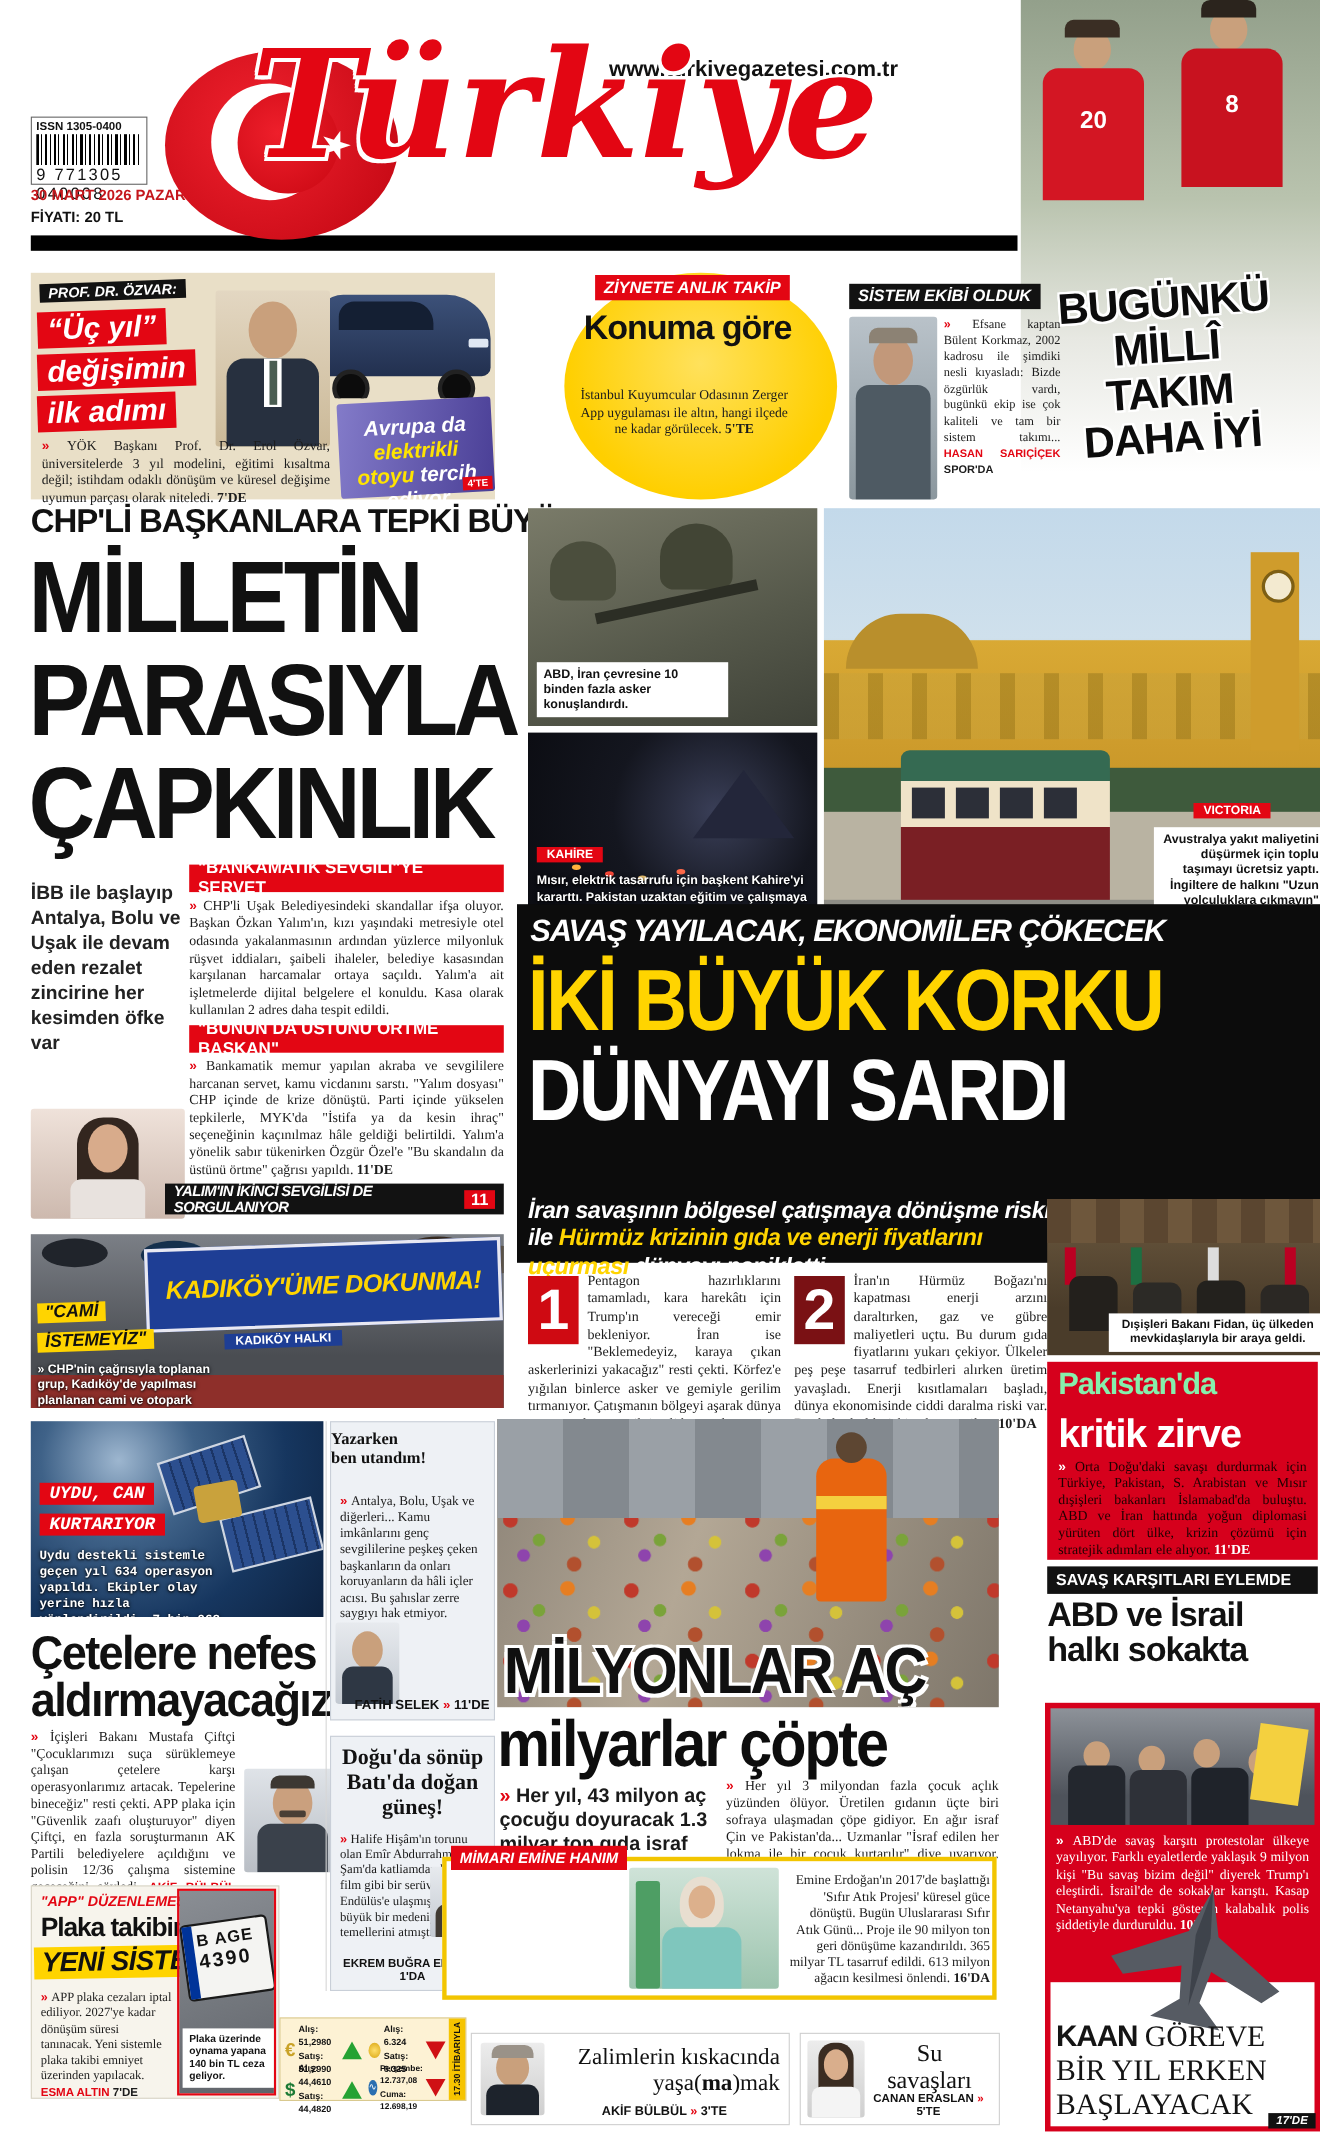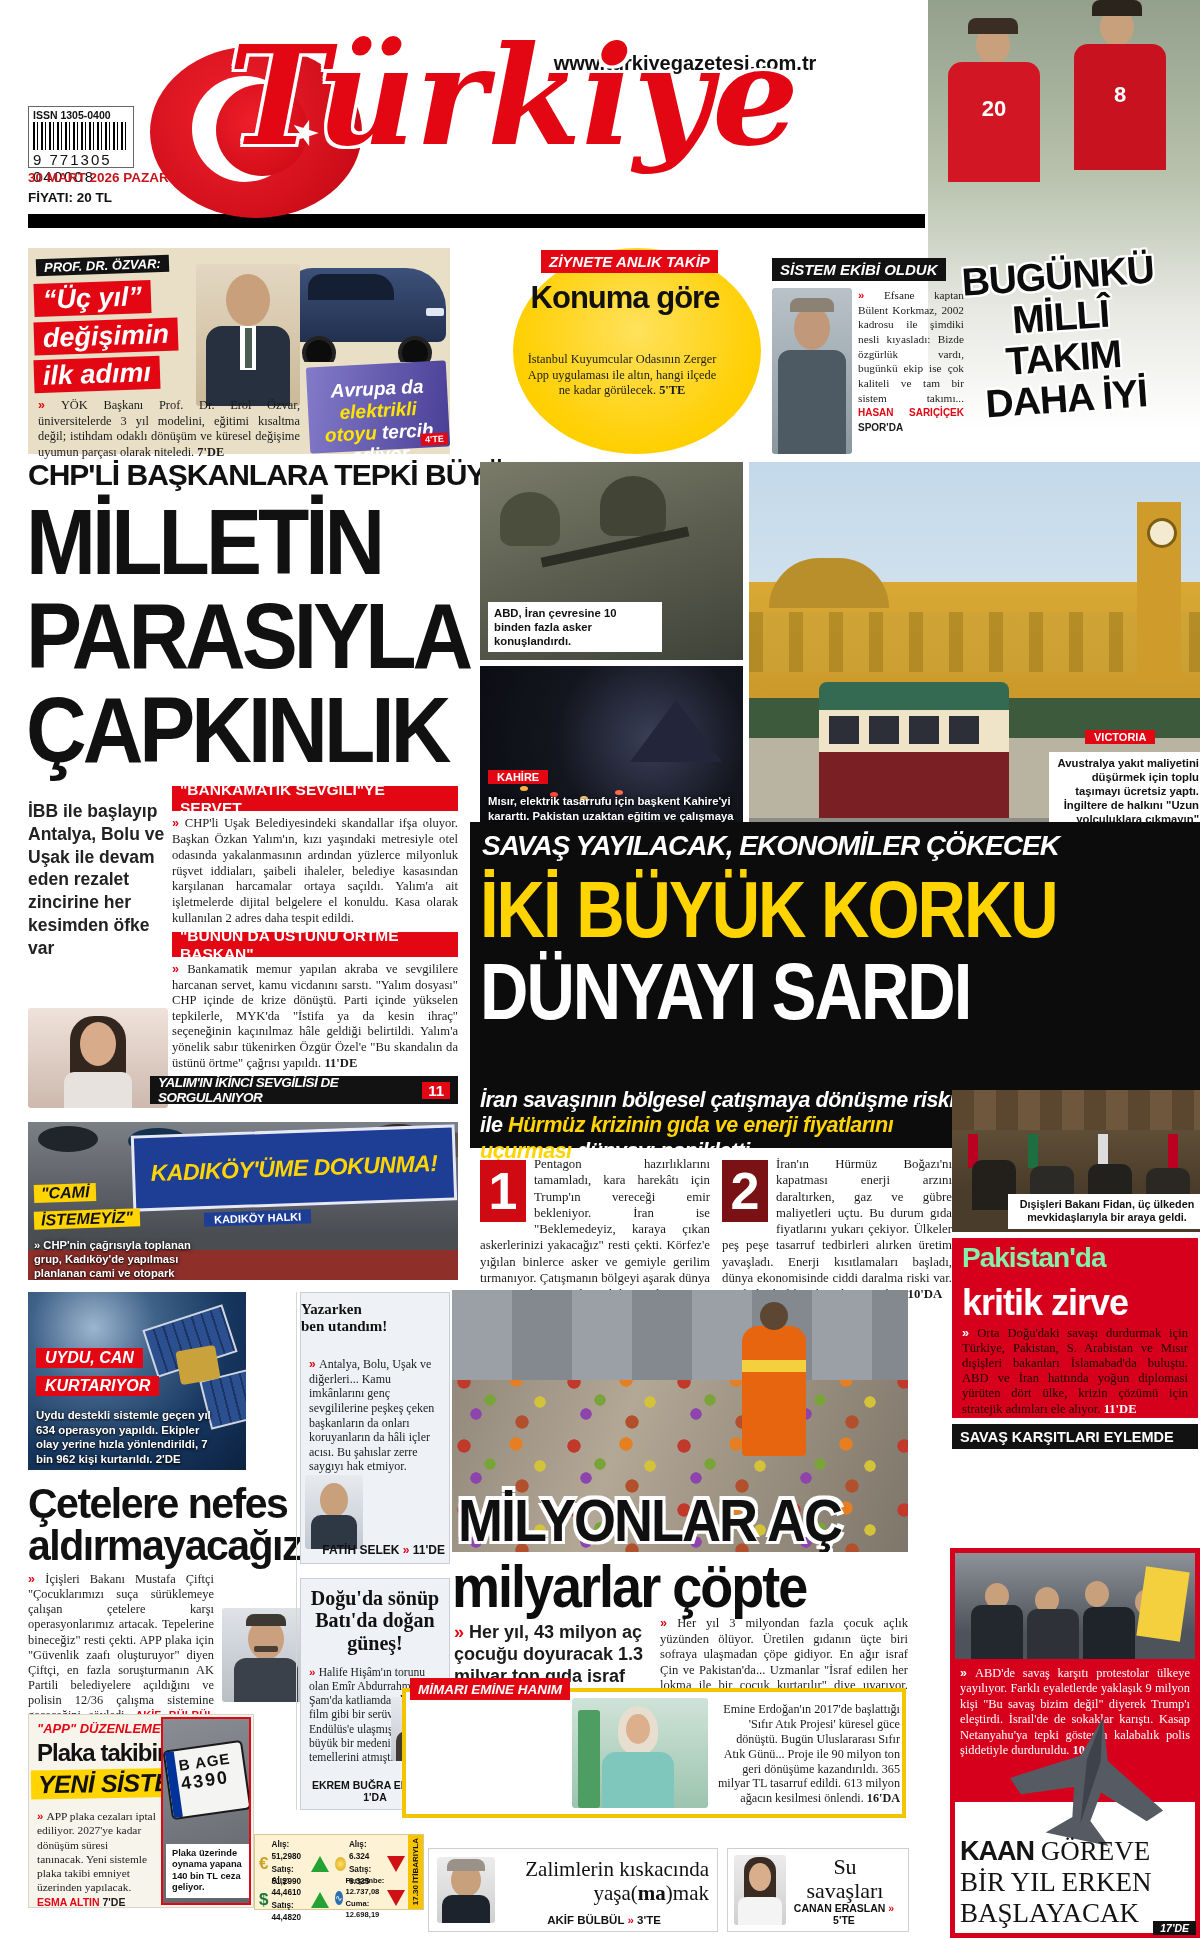--- a/index.html
+++ b/index.html
@@ -240,21 +240,21 @@
     <div class="abs" style="left:176px;top:86px;transform:rotate(-2deg);">
       <span style="background:#1e3e95;color:#fff;font-size:11px;font-weight:bold;padding:1px 10px;"><span>KADIKÖY HALKI</span></span>
     </div>
     <div class="abs" style="left:6px;top:62px;transform:rotate(-2deg);"><span class="ychip" style="font-size:16px;"><span>"CAMİ</span></span></div>
     <div class="abs" style="left:6px;top:88px;transform:rotate(-2deg);"><span class="ychip" style="font-size:16px;"><span>İSTEMEYİZ"</span></span></div>
     <div class="abs shadowtxt lead-w" style="left:6px;top:116px;width:168px;color:#fff;font-size:11.2px;font-weight:bold;line-height:1.25;">
       <span>CHP'nin çağrısıyla toplanan grup, Kadıköy'de yapılması planlanan cami ve otopark projesini protesto etti.</span> 
     </div>
   </div>
 
-  <div class="ph" style="left:28px;top:1292px;width:218px;height:178px;background:radial-gradient(circle at 30% 20%,#9db6cf 0%,#3f6288 30%,#16365f 65%,#0d2240 100%);">
+  <div class="ph" style="left:28px;top:1292px;width:266px;height:178px;background:radial-gradient(circle at 30% 20%,#9db6cf 0%,#3f6288 30%,#16365f 65%,#0d2240 100%);font-family:Liberation Mono, monospace;">
     <div class="abs" style="left:120px;top:24px;width:80px;height:46px;background:repeating-linear-gradient(90deg,#2c4f8f 0 8px,#1b3566 8px 10px);transform:rotate(-18deg);border:2px solid #cfd6e2;"></div>
     <div class="abs" style="left:176px;top:78px;width:82px;height:46px;background:repeating-linear-gradient(90deg,#2c4f8f 0 8px,#1b3566 8px 10px);transform:rotate(-14deg);border:2px solid #cfd6e2;"></div>
     <div class="abs" style="left:150px;top:56px;width:40px;height:34px;background:#c9a23c;border-radius:4px;transform:rotate(-10deg);"></div>
     <div class="abs" style="left:8px;top:56px;"><span class="chip" style="font-size:16px;"><span>UYDU, CAN</span></span></div>
     <div class="abs" style="left:8px;top:84px;"><span class="chip" style="font-size:16px;"><span>KURTARIYOR</span></span></div>
     <div class="abs shadowtxt" style="left:8px;top:116px;width:178px;color:#fff;font-size:11.4px;font-weight:bold;line-height:1.28;">
       <span>Uydu destekli sistemle geçen yıl 634 operasyon yapıldı. Ekipler olay yerine hızla yönlendirildi, 7 bin 962 kişi kurtarıldı.</span> <b>2'DE</b>
     </div>
   </div>
 
@@ -414,20 +414,24 @@
       <div>savaşları</div>
     </div>
     <div class="abs" style="left:56px;right:4px;bottom:5px;text-align:center;font-size:10.5px;font-weight:bold;">
       <span>CANAN ERASLAN</span> <span style="color:#e30613;">»</span> <span>5'TE</span>
     </div>
   </div>
 
   <div class="abs kband" style="left:952px;top:1424px;width:246px;height:25px;box-sizing:border-box;">
       <span style="font-size:14.5px;">SAVAŞ KARŞITLARI EYLEMDE</span>
     </div>
+  <div class="abs" style="left:952px;top:1452px;width:246px;">
+    <div style="font-size:31px;font-weight:bold;letter-spacing:-1px;line-height:1.04;">ABD ve İsrail</div>
+    <div style="font-size:31px;font-weight:bold;letter-spacing:-1px;line-height:1.04;">halkı sokakta</div>
+  </div>
   <div class="abs" style="left:950px;top:1548px;width:250px;height:390px;background:#d6001c;">
     <div class="ph" style="left:5px;top:5px;width:240px;height:106px;background:linear-gradient(180deg,#8d9299,#4e535b 75%);">
       <div class="head" style="left:30px;top:30px;width:24px;height:26px;box-shadow:50px 4px 0 #c9a07c,100px -2px 0 #c9a07c,150px 6px 0 #c9a07c;"></div>
       <div class="abs" style="left:16px;top:52px;width:52px;height:54px;background:#23272e;border-radius:10px 10px 0 0;box-shadow:56px 4px 0 #2e3138,112px 2px 0 #1f232a;"></div>
       <div class="abs" style="left:186px;top:16px;width:44px;height:70px;background:#f4d03f;transform:rotate(8deg);"></div>
     </div>
     <div class="abs bodytxt lead-w" style="left:10px;top:118px;width:230px;color:#fff;font-size:12.4px;line-height:1.24;">
       <span>ABD'de savaş karşıtı protestolar ülkeye yayılıyor. Farklı eyaletlerde yaklaşık 9 milyon kişi "Bu savaş bizim değil" diyerek Trump'ı eleştirdi. İsrail'de de sokaklar karıştı. Kasap Netanyahu'ya tepki gösteren kalabalık polis şiddetiyle durduruldu.</span> <b>10'DA</b>
     </div>
     <div class="abs" style="left:5px;top:254px;width:240px;height:131px;background:#fff;"></div>

